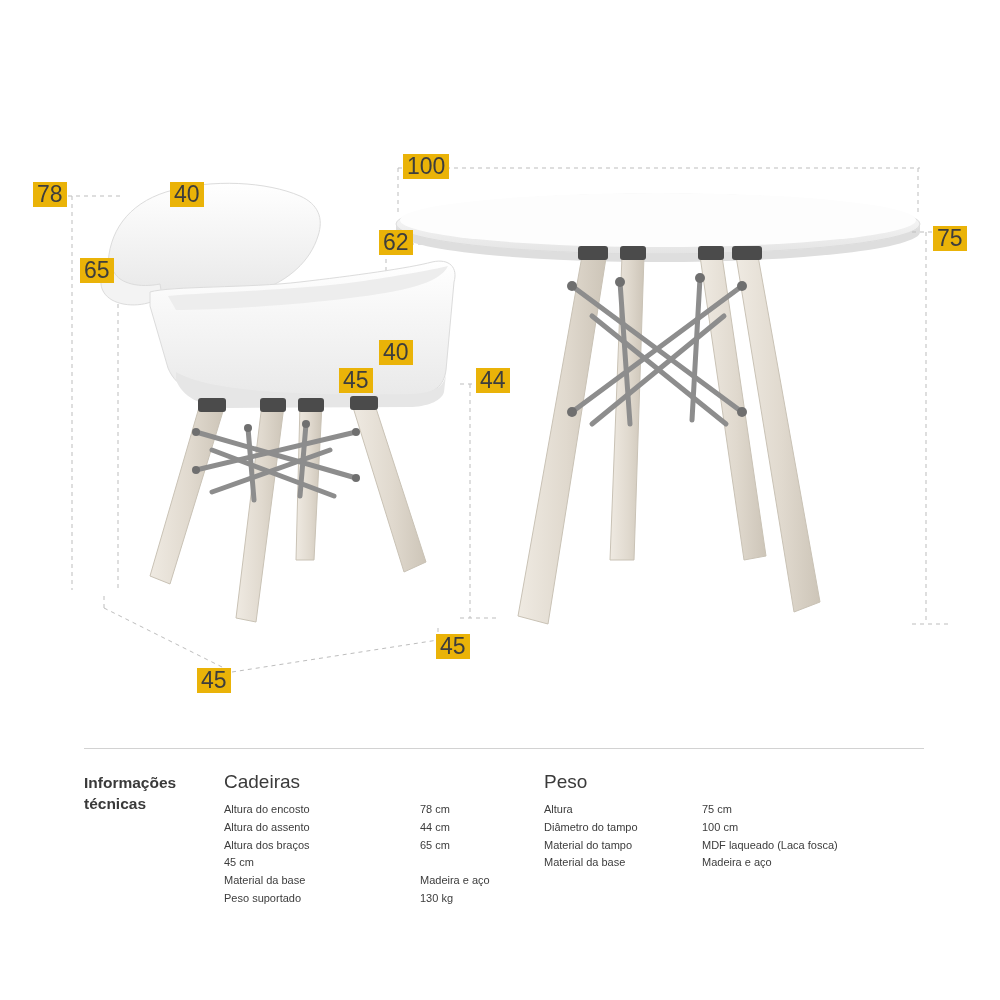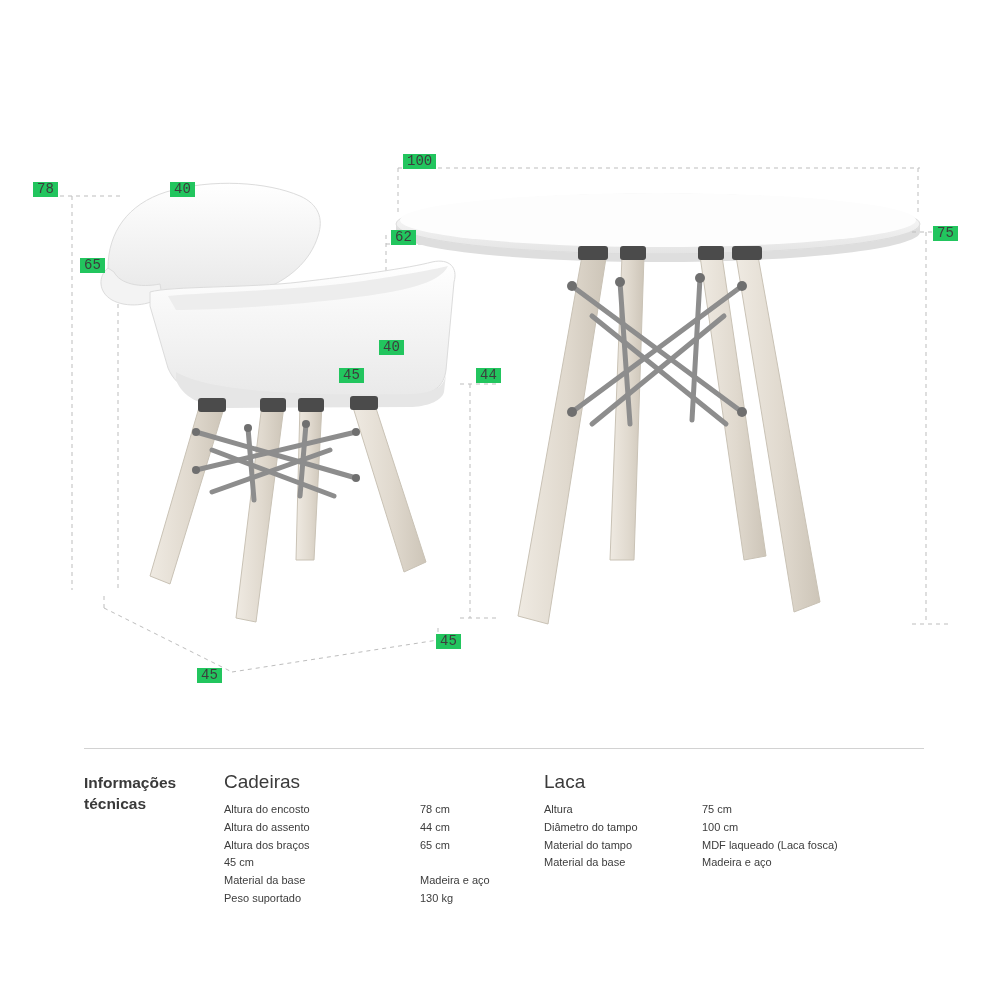--- a/index.html
+++ b/index.html
@@ -26,27 +26,26 @@
   svg.diagram {
     position: absolute;
     left: 0; top: 0;
     width: 1000px;
     height: 760px;
   }
 
   
   .dim {
     position: absolute;
-    font-size: 14px;
+    font-size: 23px;
     color: #3d3d3d;
-    background: #22c55e;
+    background: #eab308;
     padding: 0 4px;
     white-space: nowrap;
     line-height: 1.1;
-    font-family: Liberation Mono, monospace;
   }
 
   
   .info {
     position: absolute;
     left: 84px;
     top: 748px;
     width: 840px;
   }
   .info-rule {
@@ -236,21 +235,21 @@
       <line x1="398" y1="168" x2="920" y2="168"></line>
       <line x1="926" y1="232" x2="926" y2="624"></line>
       <line x1="912" y1="232" x2="948" y2="232"></line>
       <line x1="912" y1="624" x2="948" y2="624"></line>
     </g>
   </svg>
 
   <div class="dim" style="left:33px; top:182px;">78</div>
   <div class="dim" style="left:170px; top:182px;">40</div>
   <div class="dim" style="left:80px; top:258px;">65</div>
-  <div class="dim" style="left:391px; top:230px;">62</div>
+  <div class="dim" style="left:379px; top:230px;">62</div>
   <div class="dim" style="left:379px; top:340px;">40</div>
   <div class="dim" style="left:339px; top:368px;">45</div>
   <div class="dim" style="left:476px; top:368px;">44</div>
   <div class="dim" style="left:436px; top:634px;">45</div>
   <div class="dim" style="left:197px; top:668px;">45</div>
 
   <div class="dim" style="left:403px; top:154px;">100</div>
   <div class="dim" style="left:933px; top:226px;">75</div>
 
   <div class="info">
@@ -284,21 +283,21 @@
           <div class="spec-label">Material da base</div>
           <div class="spec-value">Madeira e aço</div>
         </div>
         <div class="spec-row">
           <div class="spec-label">Peso suportado</div>
           <div class="spec-value">130 kg</div>
         </div>
       </div>
 
       <div class="col-block table">
-        <div class="block-head">Laca</div>
+        <div class="block-head">Peso</div>
 
         <div class="spec-row">
           <div class="spec-label">Altura</div>
           <div class="spec-value">75 cm</div>
         </div>
         <div class="spec-row">
           <div class="spec-label">Diâmetro do tampo</div>
           <div class="spec-value">100 cm</div>
         </div>
         <div class="spec-row">

